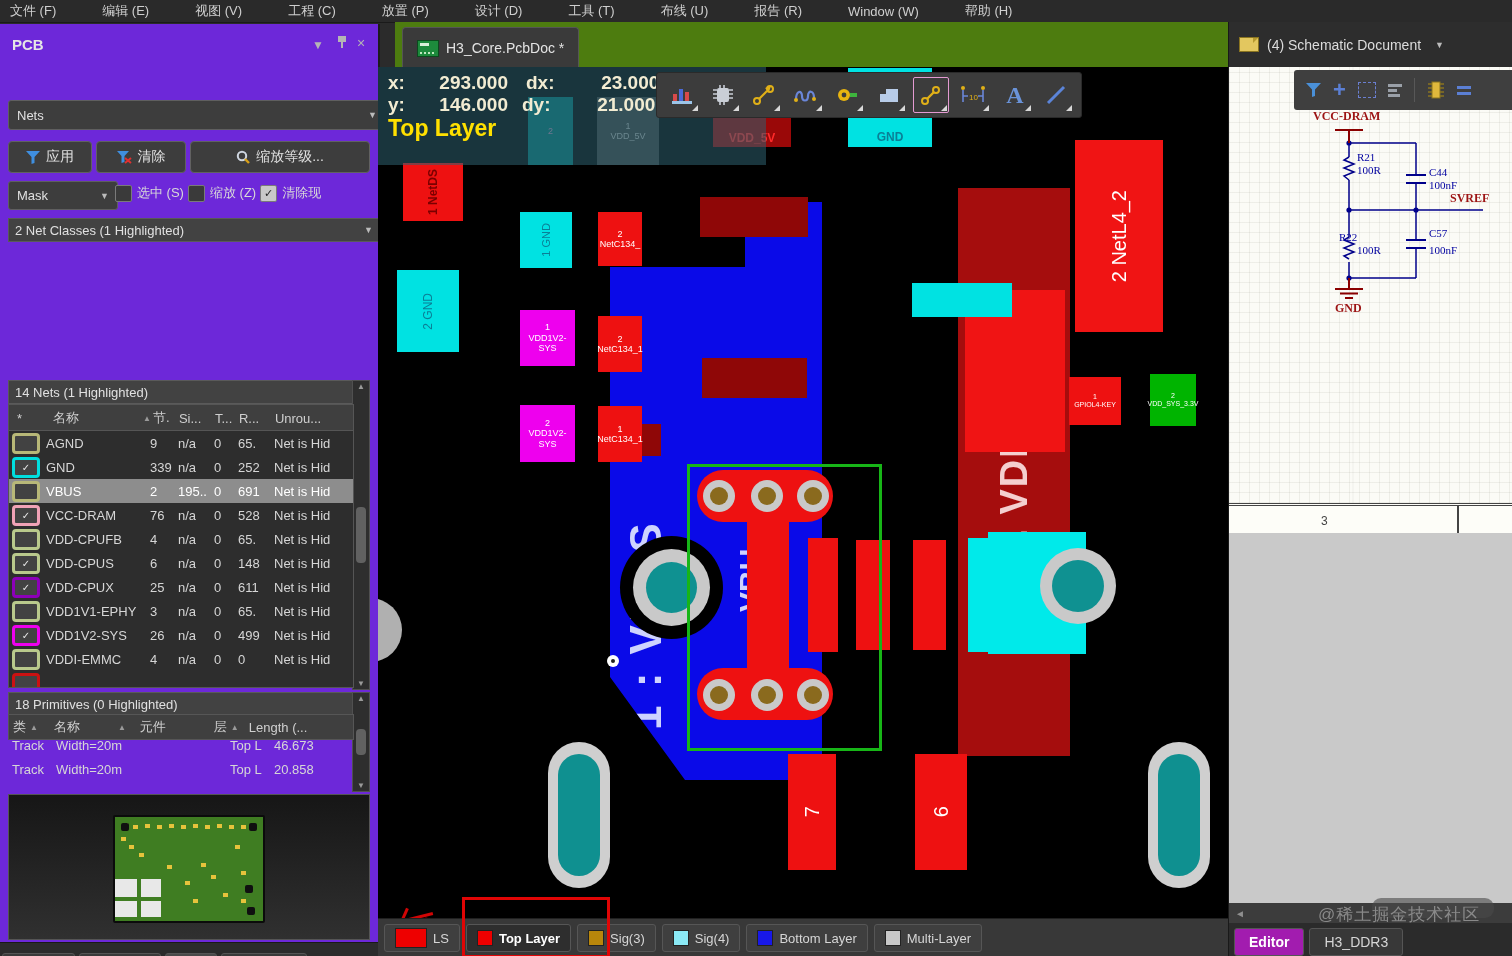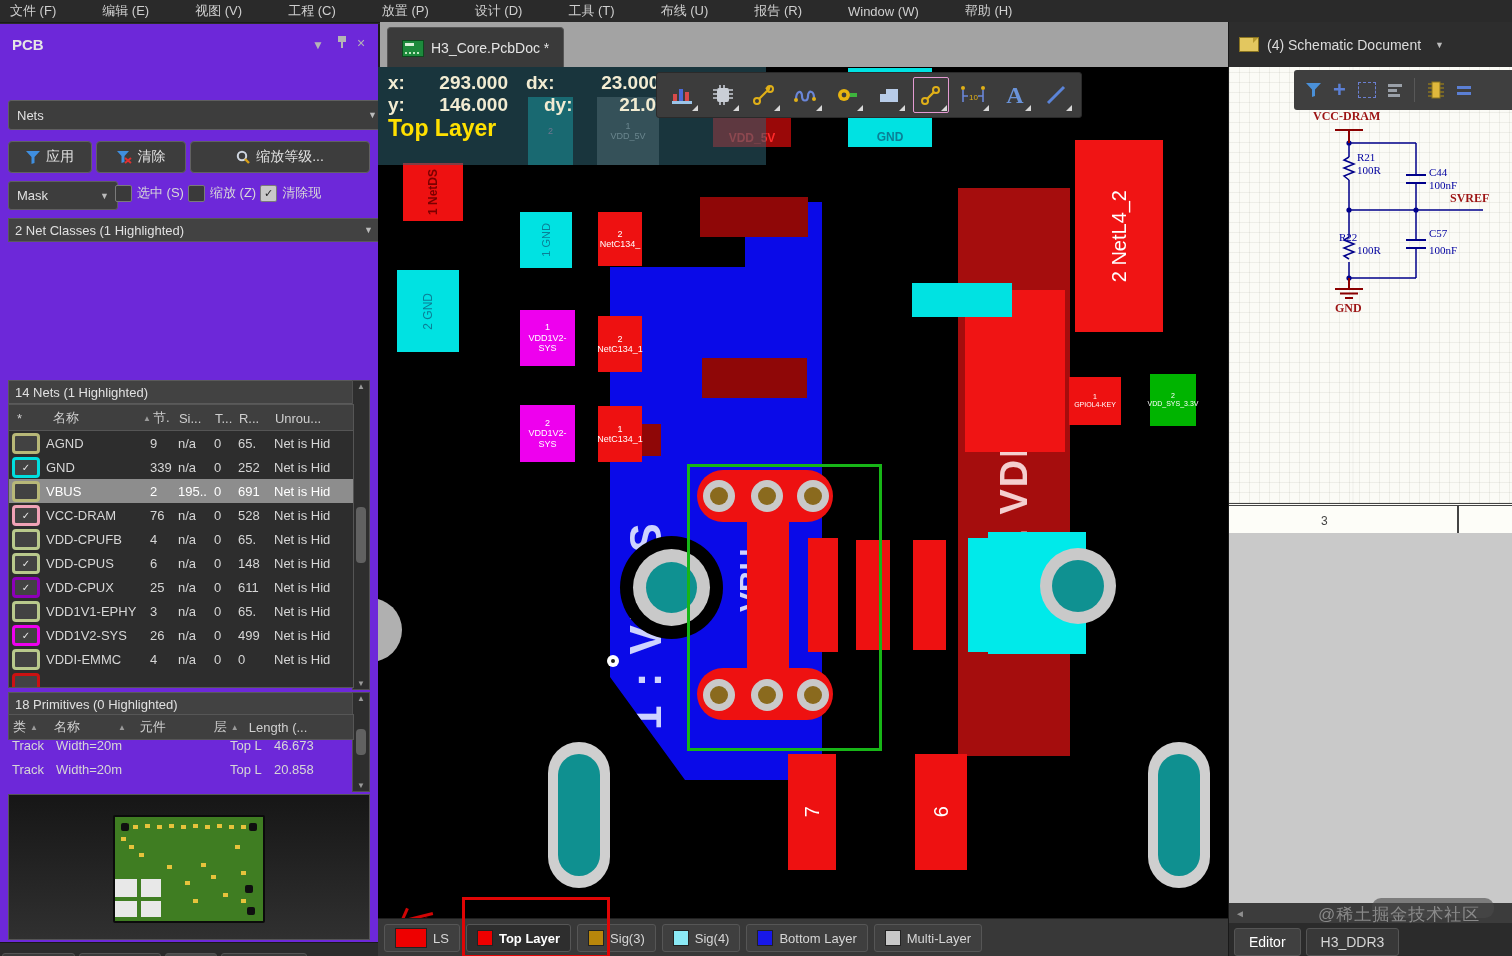--- a/index.html
+++ b/index.html
@@ -58,21 +58,21 @@
      118px 48px #e6c33c,100px 70px #e6c33c,70px 76px #e6c33c,118px 76px #e6c33c}
   .bdot{width:8px;height:8px;background:#101010;border-radius:2px;
      box-shadow:128px 0 #101010,124px 62px #101010,126px 84px #101010,-2px 84px #101010}
   .wsq{background:#e8e8e8}
   #left-tabs{left:0;top:918px;width:378px;height:38px;background:#2b2b2b;display:flex;
      align-items:flex-end;gap:4px;padding:0 2px 4px 2px;border-top:1px solid #191919}
   .ltab{height:26px;display:flex;align-items:center;padding:0 12px;background:#3a3a3a;
         border:1px solid #555;border-radius:3px 3px 0 0;font-size:13px;color:#cfcfcf}
   .ltab.active{background:#4a4a4a;color:#fff}
   
-  #doc-tabbar{left:380px;top:22px;width:850px;height:45px;background:#a3a3a3}
+  #doc-tabbar{left:395px;top:22px;width:850px;height:45px;background:#4d7c0f}
   #doc-tab{left:7px;top:5px;height:40px;background:#3a3a3a;border:1px solid #555;border-bottom:none;
            border-radius:4px 4px 0 0;display:flex;align-items:center;gap:7px;padding:0 14px;
            font-size:14px;color:#e4e4e4}
   .pcbdoc-ic{width:20px;height:15px;background:#1d8a3c;border:1px solid #0c4a1e;position:relative}
   .pcbdoc-ic:before{content:"";position:absolute;left:2px;top:2px;width:9px;height:3px;background:#d8f0d8}
   .pcbdoc-ic:after{content:"";position:absolute;left:2px;bottom:2px;width:14px;height:2px;
         background:repeating-linear-gradient(90deg,#bfe8bf 0 2px,transparent 2px 4px)}
   
   #canvas{left:378px;top:67px;width:850px;height:851px;background:#000;overflow:hidden}
   .pad{position:absolute;display:flex;align-items:center;justify-content:center;flex-direction:column}
@@ -116,21 +116,21 @@
      display:flex;align-items:center;gap:12px;padding-left:12px;z-index:8}
   #zone-strip{left:0;top:481px;width:284px;height:30px;background:#fdfdf8;border-top:3px double #444;
      border-bottom:3px solid #444;display:flex;align-items:center;color:#444;font-size:12px}
   #gray-area{left:0;top:511px;width:284px;height:370px;background:#c9c9c9}
   #rp-scroll{left:0;top:881px;width:284px;height:20px;background:#3c3c3c;display:flex;align-items:center;
      padding-left:6px;color:#8f8f8f;font-size:10px}
   #rp-tabs{left:0;top:901px;width:284px;height:33px;background:#2b2b2b;display:flex;gap:5px;
      align-items:flex-end;padding:0 0 3px 5px}
   .rtab{height:26px;display:flex;align-items:center;padding:0 14px;background:#383838;border:1px solid #555;
      border-radius:3px;font-size:14px;color:#d6d6d6}
-  .rtab.active{background:#404040;color:#fff;font-weight:normal}
+  .rtab.active{background:#a21caf;color:#fff;font-weight:bold}
   #watermark{left:1318px;top:903px;font-size:17px;color:rgba(150,150,150,.85);z-index:11;letter-spacing:1px}
   #wm-pill{left:1372px;top:898px;width:122px;height:20px;background:#4a4a4a;border-radius:9px;opacity:.6;z-index:10}
   .scribble{position:absolute;border-color:#d00505;z-index:9}
 </style>
 </head>
 <body>
 
 <div id="app">
 
   <div id="menu-bar" class="abs">
@@ -513,21 +513,21 @@
     <div id="hud" class="abs">
       <div class="hudrow" style="padding-top:5px">
         <span style="width:28px">x:</span>
         <span style="width:92px;text-align:right">293.000</span>
         <span style="width:46px;padding-left:18px">dx:</span>
         <span style="width:120px;text-align:right">23.000 mil</span>
       </div>
       <div class="hudrow">
         <span style="width:28px">y:</span>
         <span style="width:92px;text-align:right">146.000</span>
-        <span style="width:46px;padding-left:36px">dy:</span>
+        <span style="width:46px;padding-left:14px">dy:</span>
         <span style="width:120px;text-align:right">21.000 mil</span>
       </div>
       <div id="hud-layer">Top Layer</div>
     </div>
 
     <div id="pcb-toolbar" class="abs">
       <div class="tbi">
         <svg width="22" height="20" viewBox="0 0 22 20">
             <rect x="2" y="9" width="4" height="7" fill="#d84a4a"></rect>
             <rect x="8" y="4" width="4" height="12" fill="#4a6ad8"></rect>

